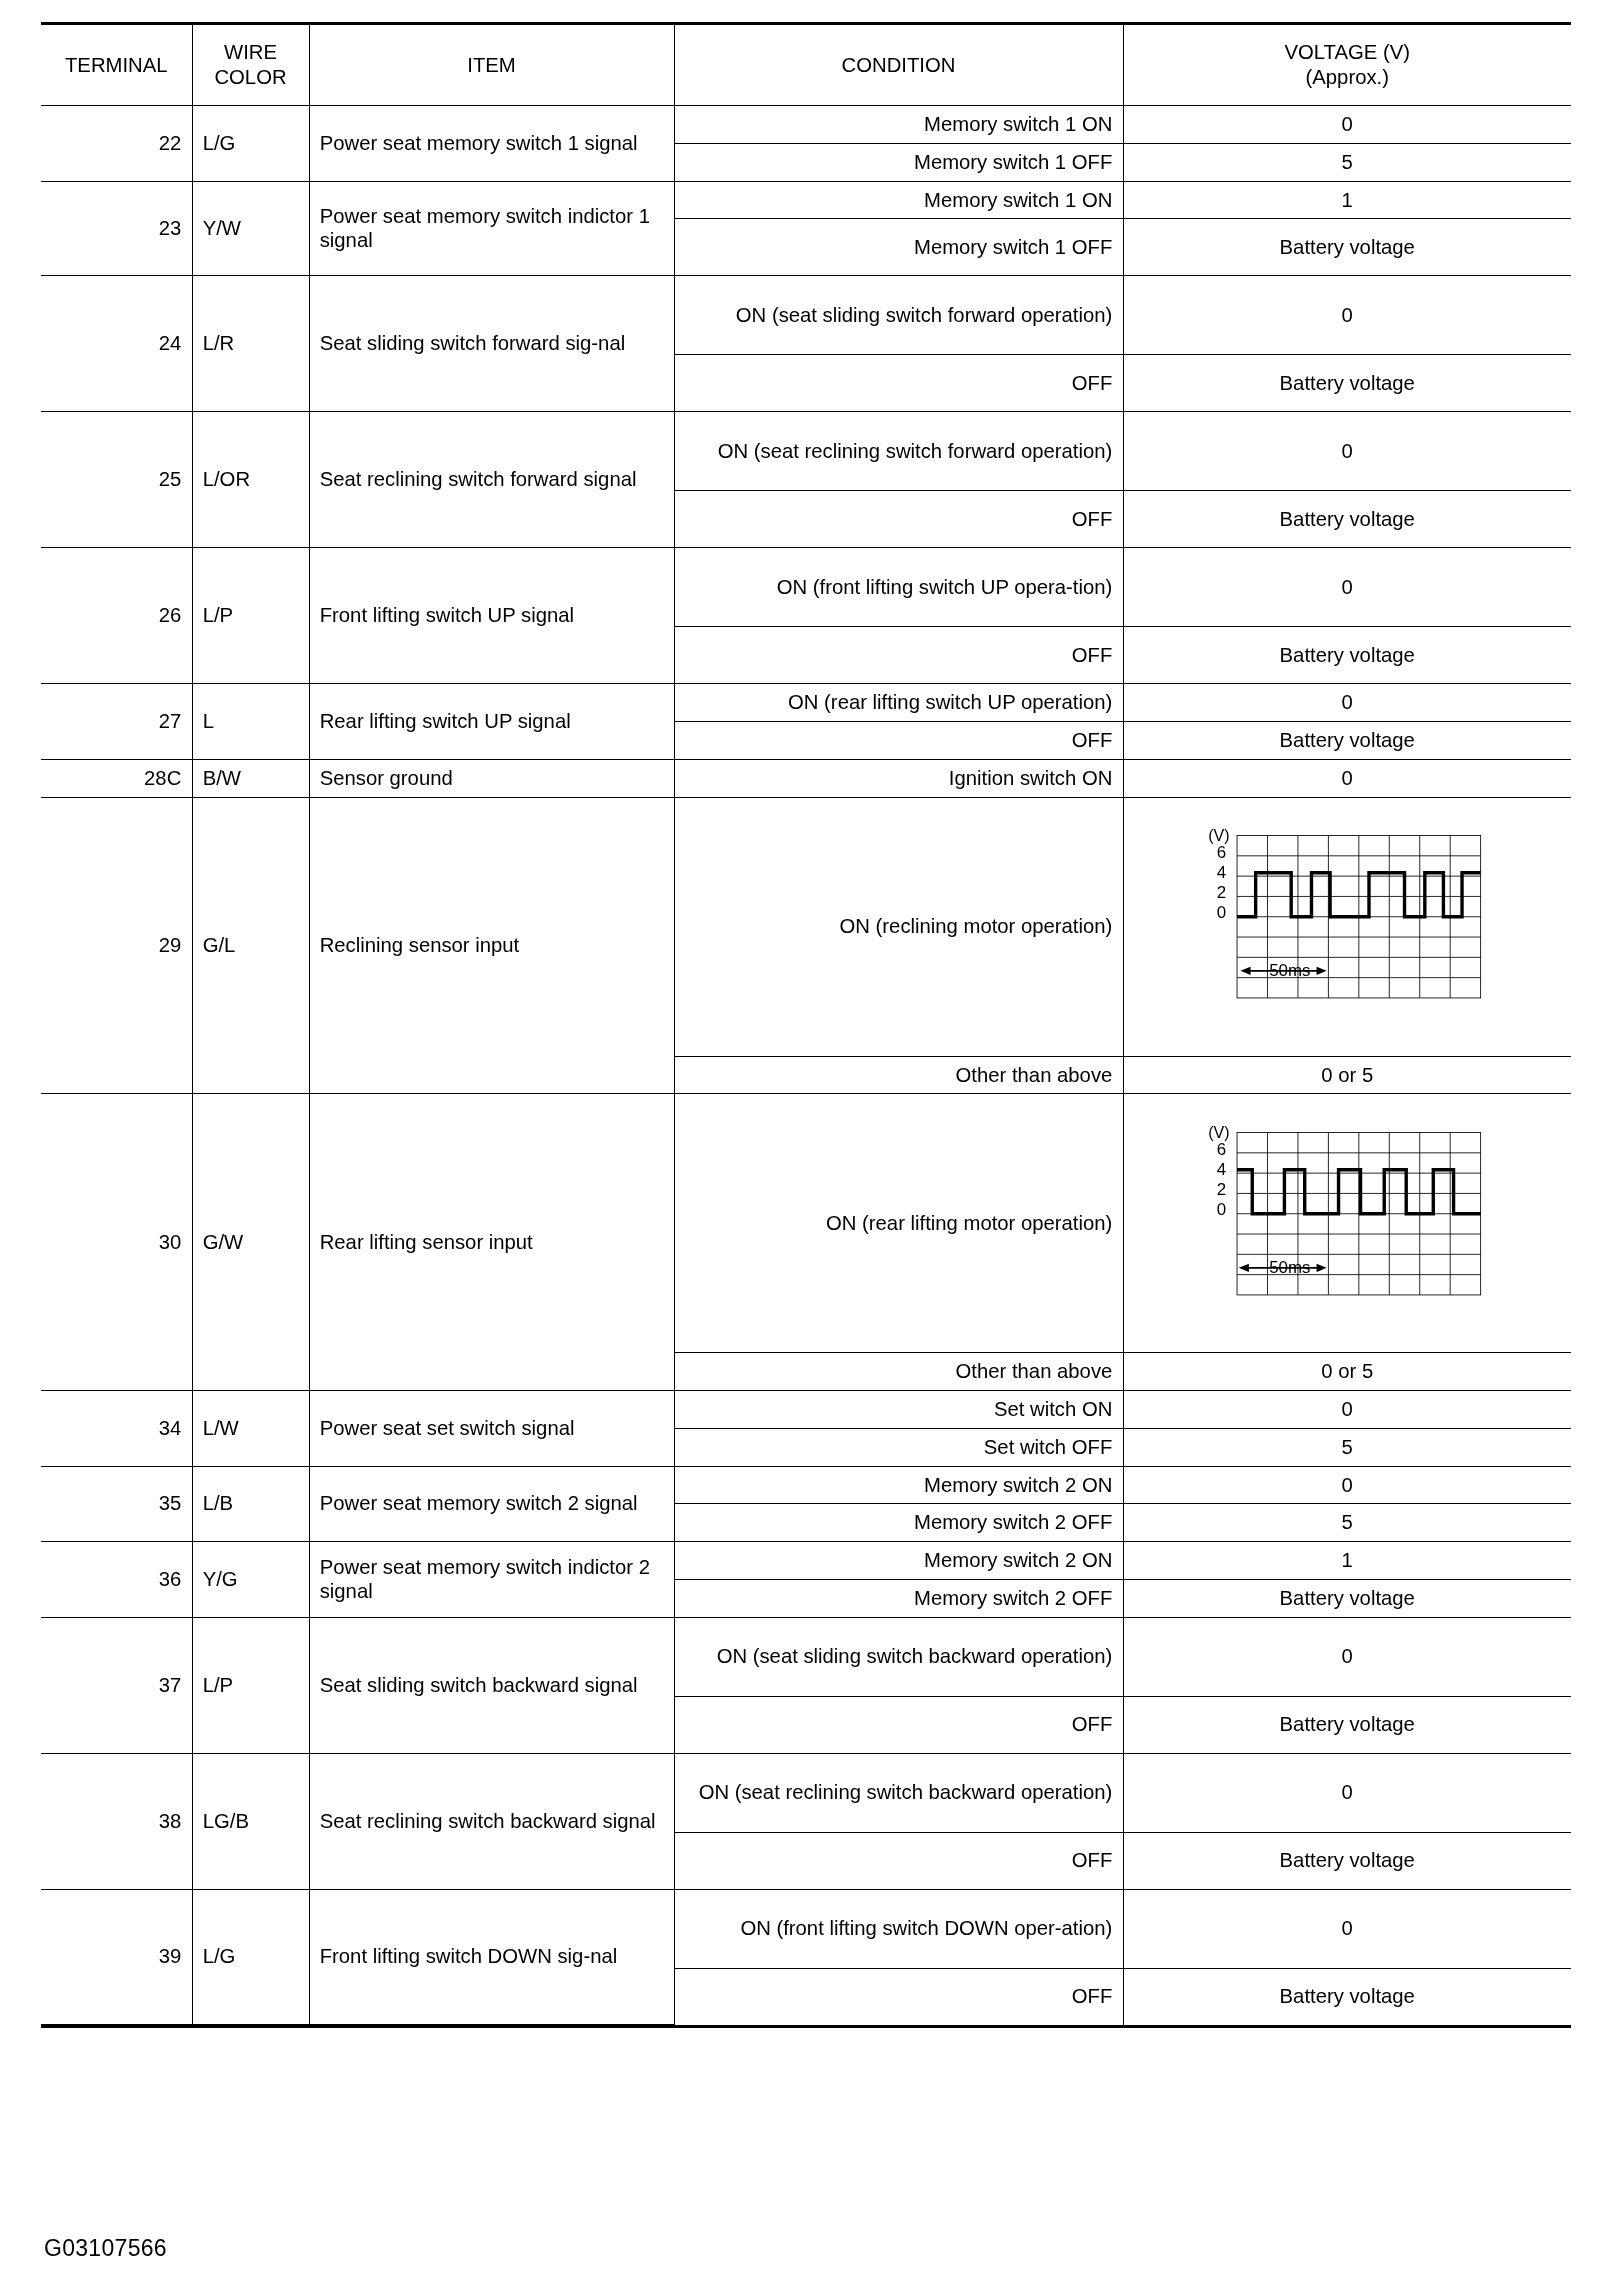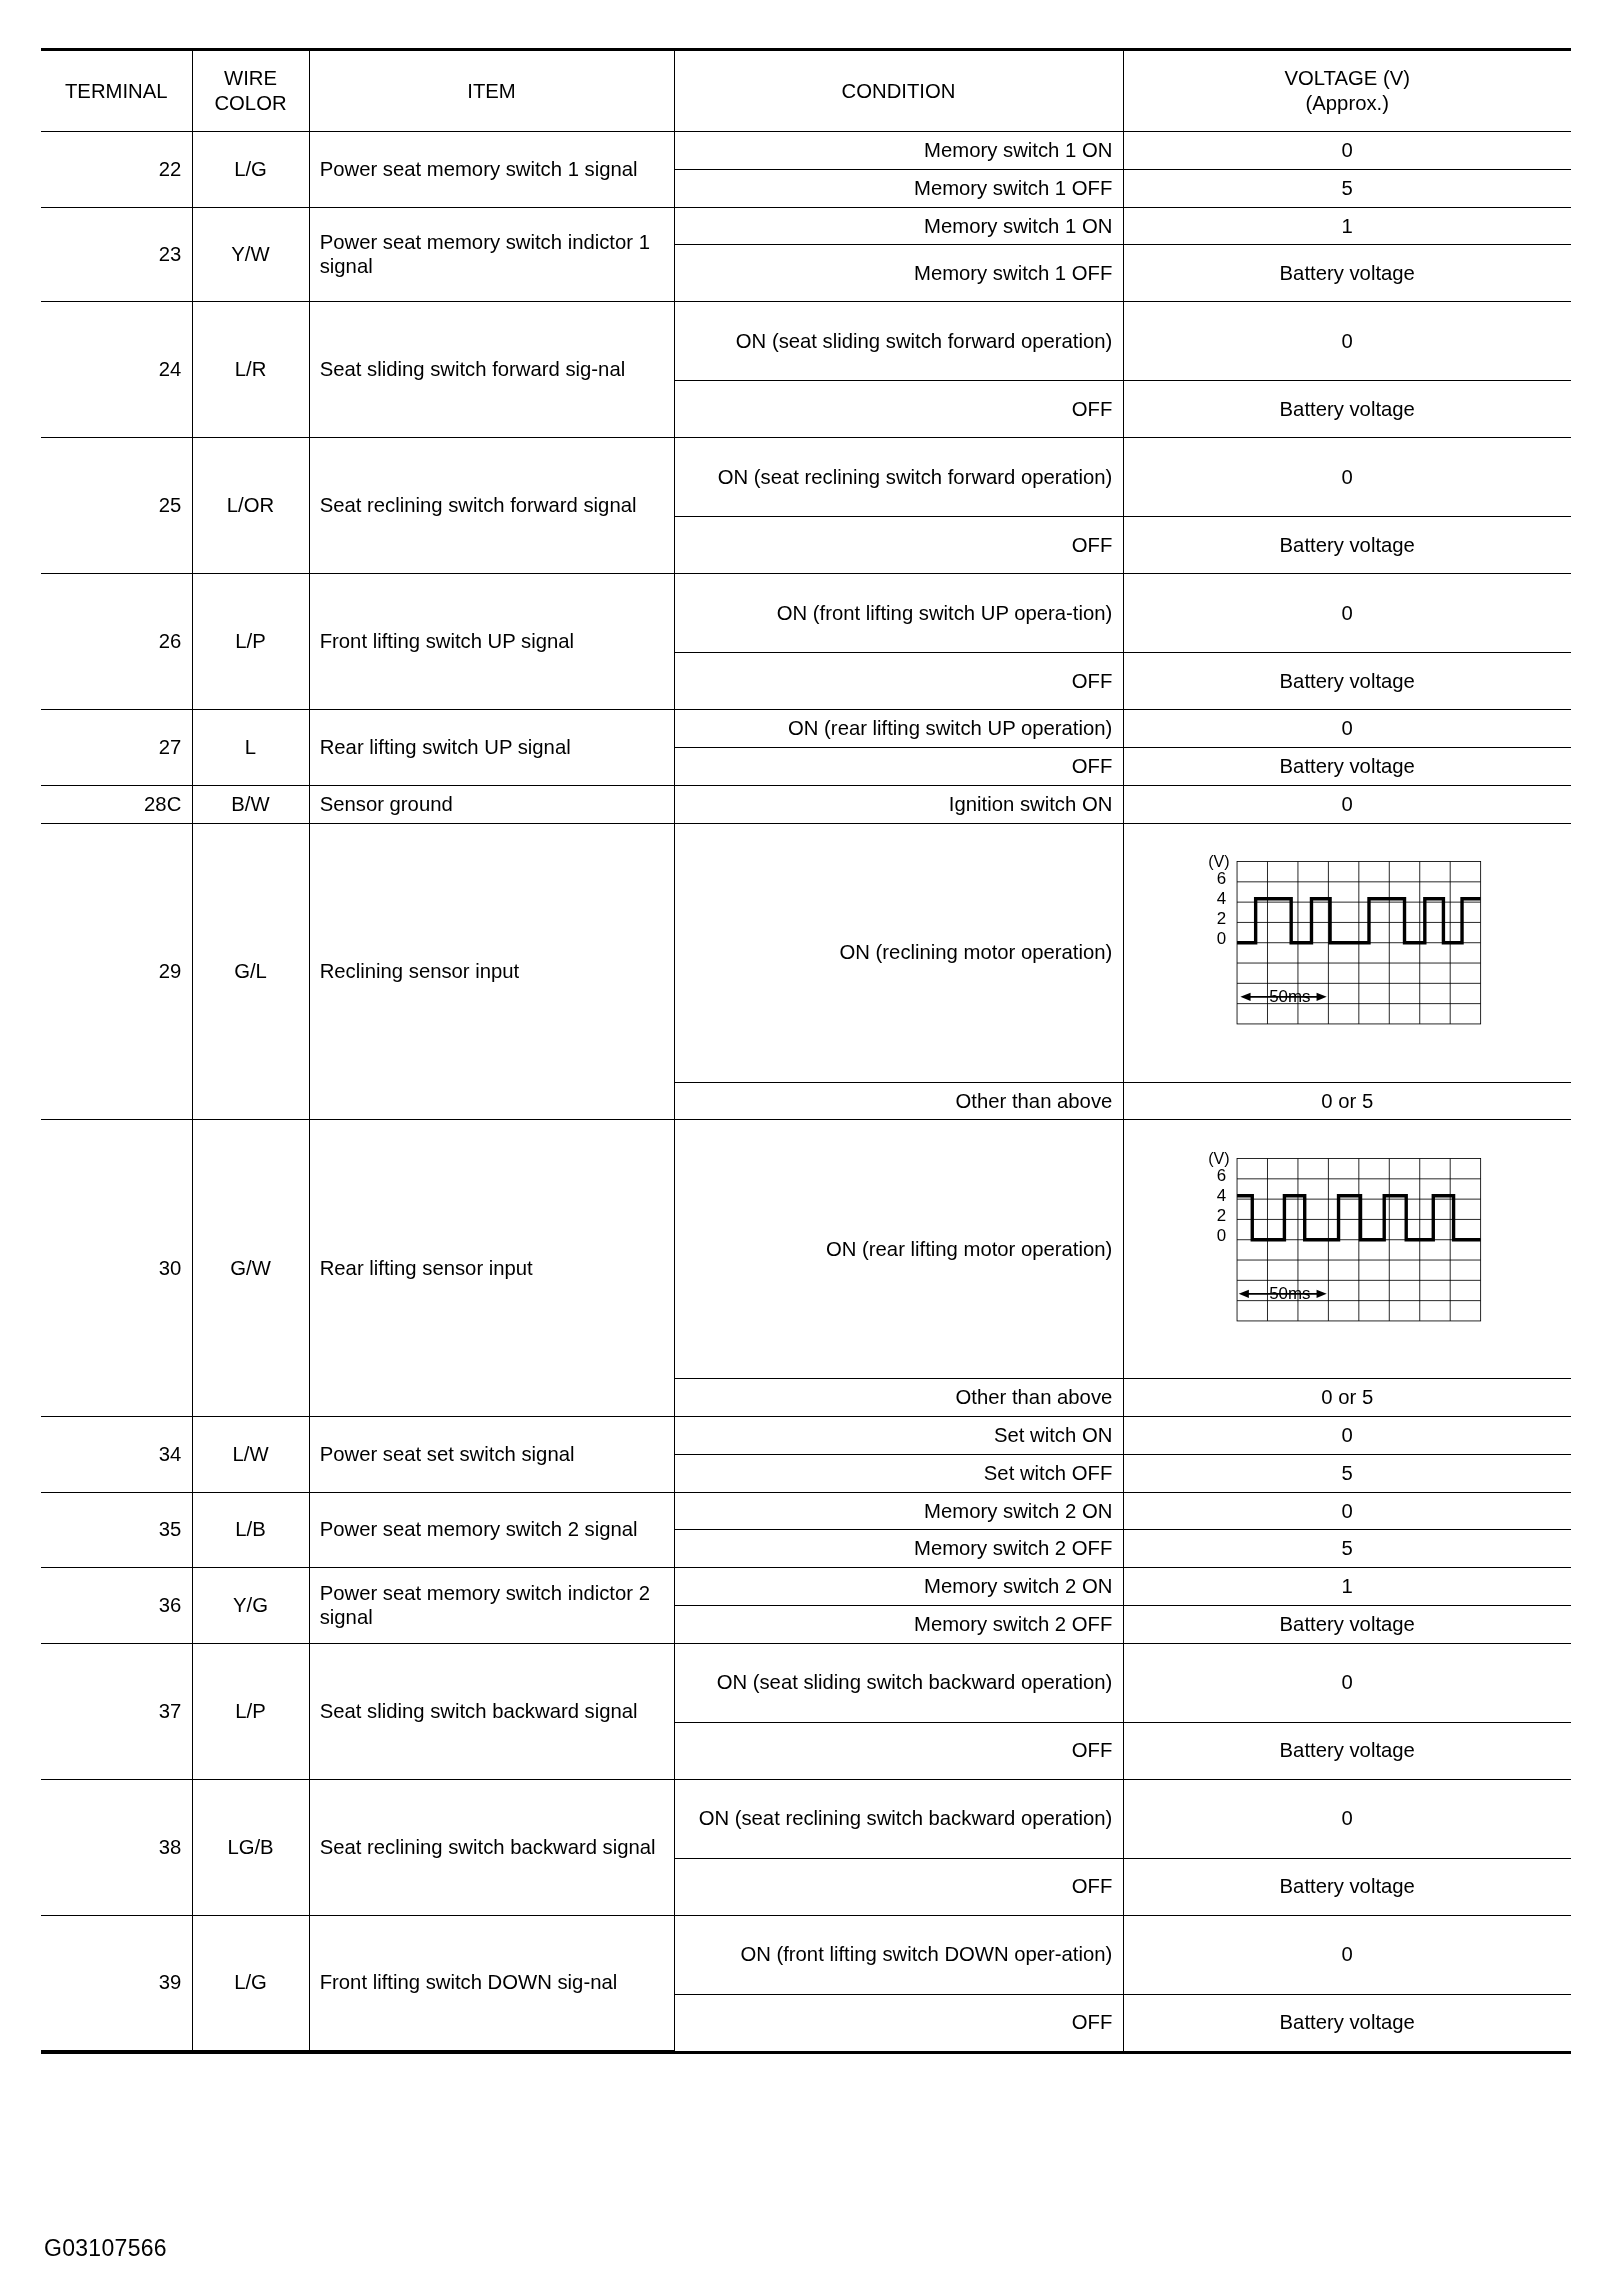--- a/index.html
+++ b/index.html
@@ -12,21 +12,21 @@
     height: 2284px;
     font-family: "Liberation Sans", sans-serif;
     color: #000000;
     position: relative;
   }
   .page {
     position: relative;
     width: 1618px;
     height: 2284px;
     box-sizing: border-box;
-    padding: 48px 49px 0 41px;
+    padding: 22px 49px 0 41px;
   }
   table.spec {
     border-collapse: collapse;
     width: 1530px;
     table-layout: fixed;
   }
   table.spec td, table.spec th {
     border: 0.8px solid #000000;
     font-size: 20.3px;
     font-weight: normal;
@@ -47,21 +47,21 @@
     height: 0;
     width: 1530px;
     margin-top: 0;
   }
   table.spec tr.head td {
     text-align: center;
     padding-top: 15.3px;
     padding-bottom: 15.3px;
   }
   .c-term { text-align: right; }
-  .c-wire { text-align: center; }
+  .c-wire { }
   .c-item { text-align: left; }
   .c-cond { text-align: right; }
   .c-volt { text-align: center; }
 
   col.term  { width: 151px; }
   col.wire  { width: 117px; }
   col.item  { width: 365px; }
   col.cond  { width: 449px; }
   col.volt  { width: 448px; }
   .waveform-cell {

